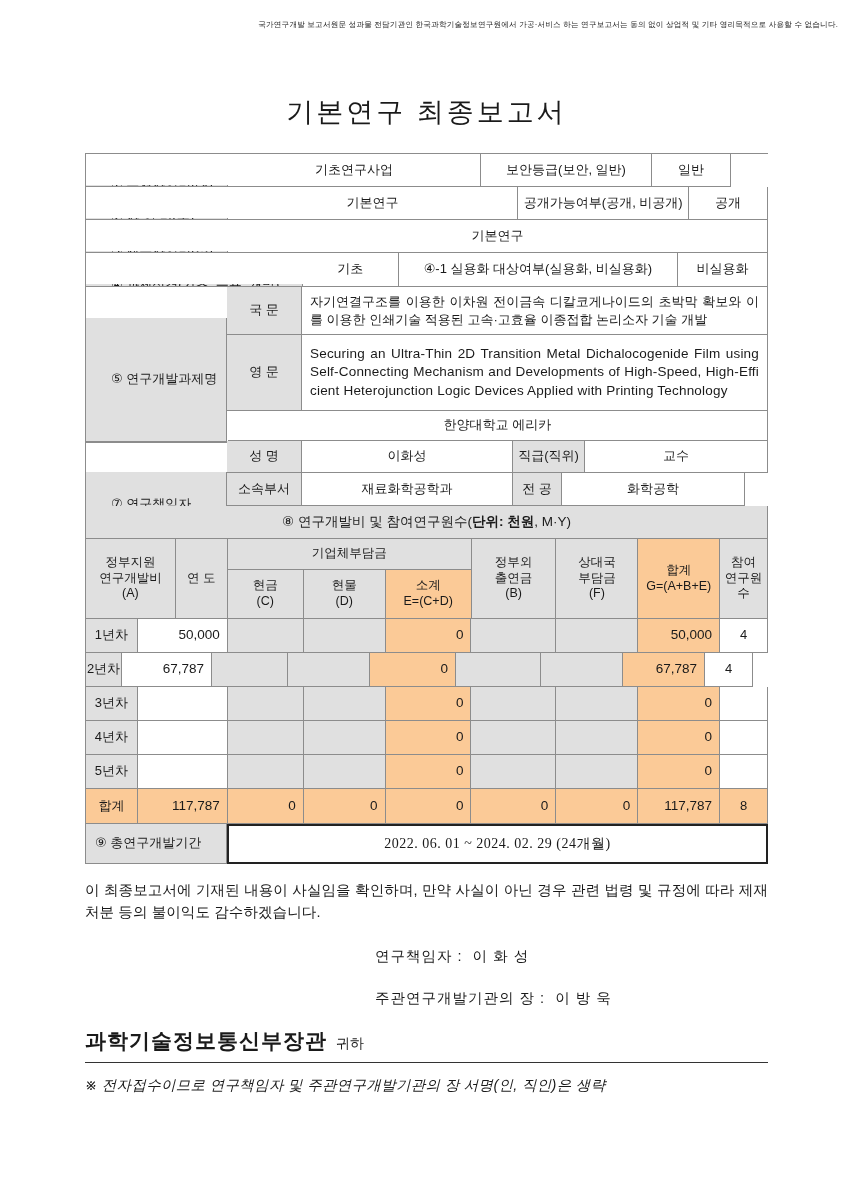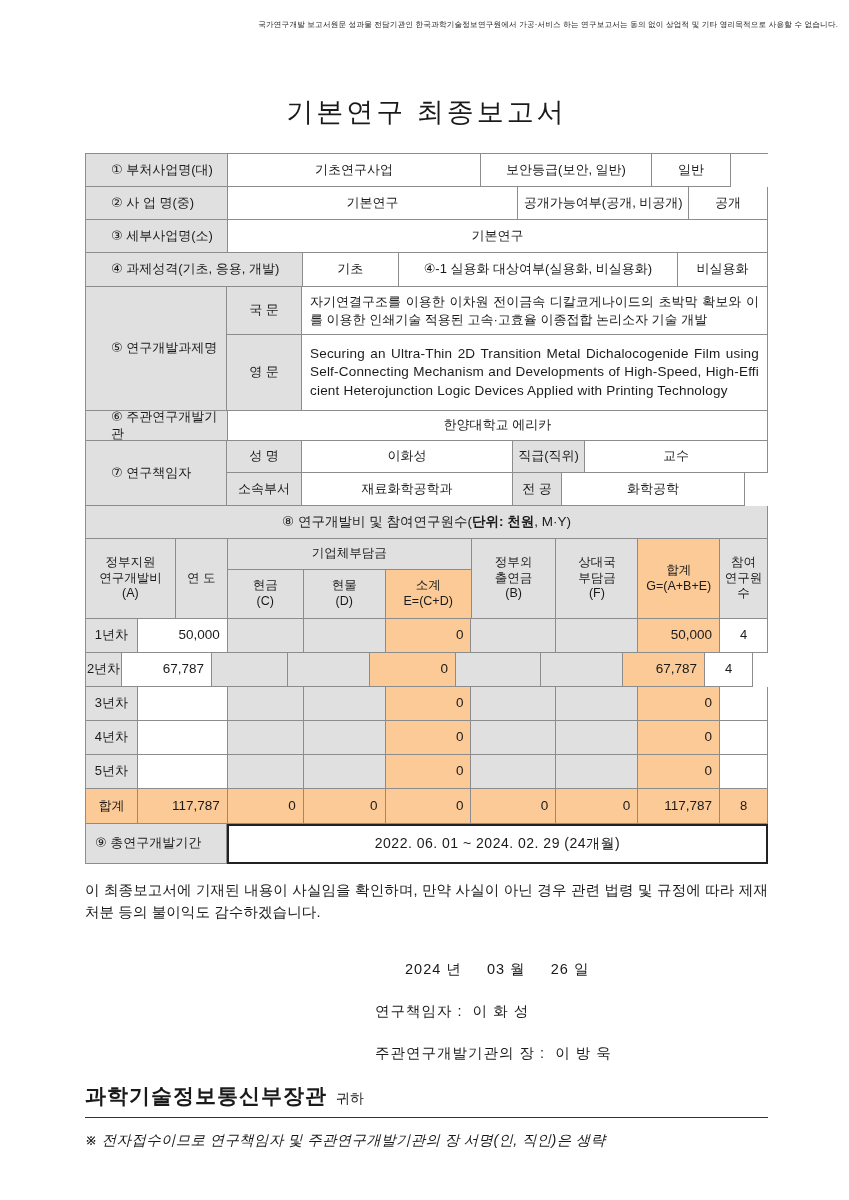--- a/index.html
+++ b/index.html
@@ -21,34 +21,34 @@
     font-size: 27px; letter-spacing: 3px; font-weight: 500;
   }
   
   .tbl { border-top: 1px solid #8c8c8c; border-left: 1px solid #8c8c8c; font-size: 13px; }
   .trow { display: flex; }
   .cell {
     border-right: 1px solid #8c8c8c; border-bottom: 1px solid #8c8c8c;
     display: flex; align-items: center; justify-content: center;
     text-align: center; line-height: 1.25; overflow: hidden;
   }
-  .lab { background: #e0e0e0; justify-content: flex-start; text-align: left; padding-left: 25px; }
+  .lab { background: #e0e0e0; justify-content: flex-start; text-align: left; padding-left: 25px; margin-top: 31px; }
   .sublab { background: #e0e0e0; }
   .bg-g { background: #e0e0e0; }
   .bg-o { background: #fbca97; }
   .num { justify-content: flex-end; padding-right: 7px; font-size: 13.5px; }
   .jtxt { display: block; text-align: justify; padding: 4px 8px; line-height: 1.35; }
   .eng { word-break: break-all; font-size: 13.5px; letter-spacing: 0.2px; }
   .pre { white-space: pre-line; }
   .t1 { margin-top: 23px; }
   .sec8 { font-size: 13.5px; }
   .sec8 b { font-weight: bold; }
   .hdr { font-size: 12.5px; }
   .p9lab { background: #e0e0e0; border-left: 1px solid #8c8c8c; border-right: 1px solid #8c8c8c; border-bottom: 1px solid #8c8c8c; }
-  .p9val { border: 2px solid #222; font-size: 14px; letter-spacing: 0.5px; }
+  .p9val { border: 2px solid #222; font-size: 14px; letter-spacing: 0.5px; font-family: Liberation Serif, serif; }
   .confirm {
     margin-top: 15px; font-size: 14.5px; line-height: 1.55;
     text-align: justify; letter-spacing: 0.1px;
   }
   .dateline { margin-top: 36px; padding-left: 320px; font-size: 14.5px; white-space: pre; letter-spacing: 1px; }
   .sig { margin-top: 23px; padding-left: 290px; font-size: 14.5px; white-space: pre; letter-spacing: 1px; }
   .ministry { margin-top: 19px; border-bottom: 1.5px solid #333; padding-bottom: 7px; }
   .ministry .big { font-size: 21px; font-weight: bold; letter-spacing: 1px; }
   .ministry .small { font-size: 14px; margin-left: 9px; }
   .note { margin-top: 13px; font-size: 14.5px; letter-spacing: 0.3px; font-style: italic; }
@@ -244,21 +244,20 @@
     </div>
   </div>
 
   <div class="trow" style="height:40px">
     <div class="cell p9lab" style="width:142px;justify-content:flex-start;text-align:left;padding-left:9px;font-size:13px">⑨ 총연구개발기간</div>
     <div class="cell p9val" style="width:541px">2022. 06. 01 ~ 2024. 02. 29 (24개월)</div>
   </div>
 
   <p class="confirm">이 최종보고서에 기재된 내용이 사실임을 확인하며, 만약 사실이 아닌 경우 관련 법령 및 규정에 따라 제재처분 등의 불이익도 감수하겠습니다.</p>
 
-  <div class="dateline">2024 년     03 월     26 일</div>
 
   <div class="sig">연구책임자 :  이 화 성</div>
   <div class="sig">주관연구개발기관의 장 :  이 방 욱</div>
 
   <div class="ministry">
     <span class="big">과학기술정보통신부장관</span><span class="small">귀하</span>
   </div>
 
   <div class="note">※ 전자접수이므로 연구책임자 및 주관연구개발기관의 장 서명(인, 직인)은 생략</div>
 

